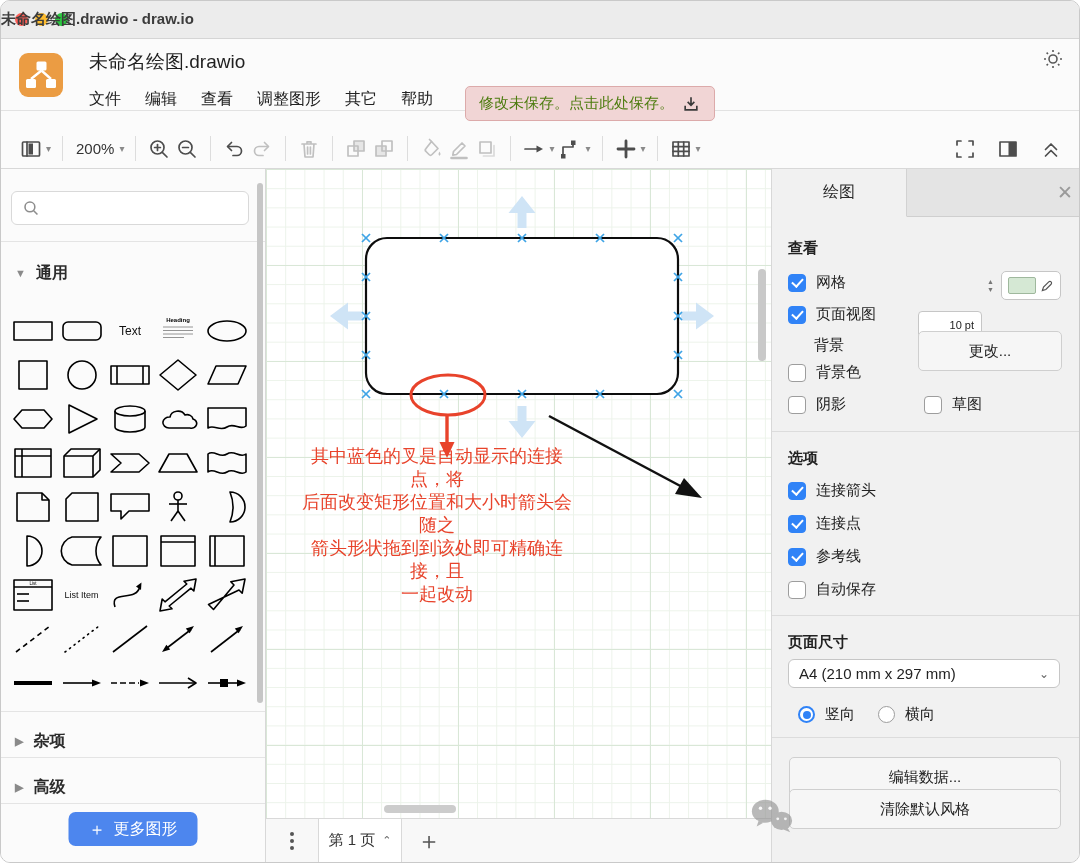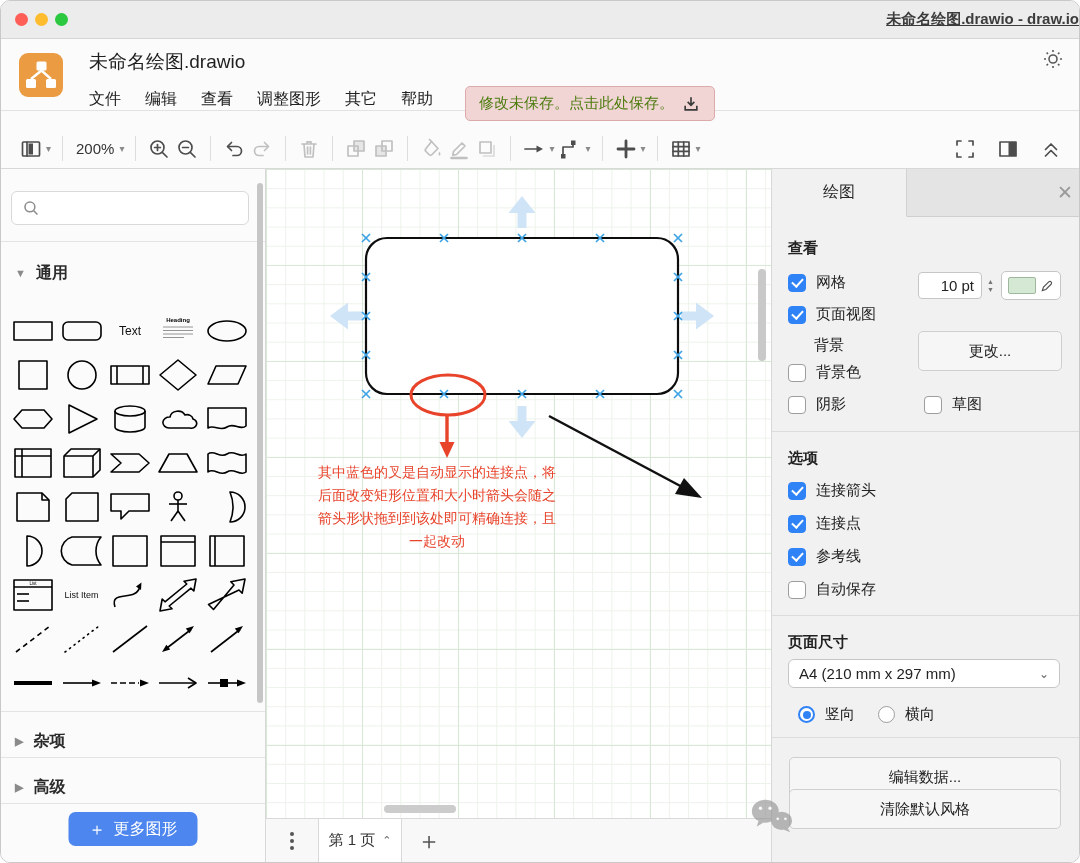--- a/index.html
+++ b/index.html
@@ -5,21 +5,21 @@
   html,body{margin:0;padding:0;background:#ffffff;}
   *{box-sizing:border-box;}
   .app{position:relative;width:1080px;height:863px;font-family:"Liberation Sans",sans-serif;
        background:#fbfbfb;overflow:hidden;border:1px solid #c9c9c9;border-radius:10px;color:#2b2b2b;}
   
   .titlebar{position:absolute;left:0;top:0;width:100%;height:38px;background:#ececec;border-bottom:1px solid #d5d5d5;}
   .tl{position:absolute;top:12px;width:13px;height:13px;border-radius:50%;}
   .tl.red{left:14px;background:#ff5f57;}
   .tl.yellow{left:34px;background:#febc2e;}
   .tl.green{left:54px;background:#2bc840;}
-  .win-title{position:absolute;left:0;right:0;top:9px;text-align:right;font-size:15px;font-weight:bold;color:#3c3c3c;text-decoration:underline;}
+  .win-title{position:absolute;left:0;right:0;top:9px;text-align:left;font-size:15px;font-weight:bold;color:#3c3c3c;}
   
   .header{position:absolute;left:0;top:38px;width:100%;height:72px;background:#fbfbfb;border-bottom:1px solid #e2e2e2;}
   .logo{position:absolute;left:18px;top:14px;width:44px;height:44px;border-radius:9px;background:#eb9c43;}
   .logo svg{position:absolute;left:0;top:0;}
   .doc-title{position:absolute;left:88px;top:10px;font-size:19px;color:#1f1f1f;}
   .menubar{position:absolute;left:88px;top:50px;display:flex;gap:24px;font-size:16px;color:#222;}
   .menubar span{cursor:default;}
   .unsaved{position:absolute;left:464px;top:47px;height:35px;display:flex;align-items:center;gap:7px;
            background:#f1d5d5;border:1px solid #dcaaaa;border-radius:5px;padding:0 13px;font-size:15px;color:#4d7c0f;
            font-family:"Liberation Sans",sans-serif;}
@@ -55,21 +55,21 @@
                border:none;border-radius:7px;height:34px;padding:0 20px;font-size:16px;display:flex;align-items:center;gap:8px;
                font-family:"Liberation Sans",sans-serif;}
   .side-scroll{position:absolute;right:2px;top:14px;width:6px;height:520px;background:#c6c6c6;border-radius:3px;}
   
   .canvas{position:absolute;left:265px;top:168px;width:505px;height:651px;background:#ffffff;overflow:hidden;
           background-image:
             linear-gradient(#d9e7d7 1px,transparent 1px),linear-gradient(90deg,#d9e7d7 1px,transparent 1px),
             linear-gradient(#ecf3ea 1px,transparent 1px),linear-gradient(90deg,#ecf3ea 1px,transparent 1px);
           background-size:96px 96px,96px 96px,19.2px 19.2px,19.2px 19.2px;}
   .canvas svg.overlay{position:absolute;left:0;top:0;}
-  .annotation{position:absolute;left:35px;top:276px;width:272px;text-align:center;font-size:14px;line-height:23px;color:#e8432b;margin-top:16px;}
+  .annotation{position:absolute;left:35px;top:276px;width:272px;text-align:center;font-size:18px;line-height:23px;color:#e8432b;}
   .v-scroll{position:absolute;right:5px;top:100px;width:8px;height:92px;background:#c9c9c9;border-radius:4px;}
   .h-scroll{position:absolute;left:118px;bottom:7px;width:72px;height:8px;background:#cccccc;border-radius:4px;}
   
   .footer{position:absolute;left:265px;bottom:0;width:505px;height:44px;background:#f8f8f8;border-top:1px solid #d9d9d9;
           display:flex;align-items:stretch;}
   .dots{width:52px;display:flex;align-items:center;justify-content:center;color:#555;font-size:15px;letter-spacing:0;}
   .dots .col{display:flex;flex-direction:column;gap:3px;}
   .dots i{width:4px;height:4px;border-radius:50%;background:#555;}
   .page-tab{width:84px;background:#fff;border-left:1px solid #d9d9d9;border-right:1px solid #d9d9d9;
             display:flex;align-items:center;justify-content:center;gap:7px;font-size:15px;color:#333;}
@@ -84,21 +84,21 @@
   .pclose{position:absolute;right:8px;top:12px;font-size:19px;color:#9a9a9a;}
   .phead{position:absolute;left:16px;font-weight:bold;color:#222;}
   .prow{position:absolute;left:16px;display:flex;align-items:center;gap:10px;color:#222;}
   .cb{width:18px;height:18px;border:1.5px solid #9d9d9d;border-radius:4px;background:#fff;position:relative;flex:0 0 18px;}
   .cb.on{background:#3083f7;border-color:#3083f7;}
   .cb.on::after{content:"";position:absolute;left:5px;top:1.5px;width:5px;height:9px;border:solid #fff;border-width:0 2.2px 2.2px 0;transform:rotate(42deg);}
   .radio{width:17px;height:17px;border:1.5px solid #9d9d9d;border-radius:50%;background:#fff;position:relative;flex:0 0 17px;}
   .radio.on{border-color:#3083f7;border-width:2px;}
   .radio.on::after{content:"";position:absolute;left:2.5px;top:2.5px;width:8px;height:8px;border-radius:50%;background:#3083f7;}
   .pt-input{position:absolute;width:64px;height:27px;border:1px solid #c6c6c6;border-radius:4px;background:#fff;
-            font-size:15px;text-align:right;padding-right:7px;color:#222;font-family:"Liberation Sans",sans-serif;}
+            font-size:11px;text-align:right;padding-right:7px;color:#222;font-family:"Liberation Sans",sans-serif;margin-top:39px;}
   .stepper{position:absolute;width:15px;height:27px;display:flex;flex-direction:column;align-items:center;justify-content:center;gap:1px;color:#777;}
   .stepper span{font-size:7px;line-height:1;}
   .swatch-btn{position:absolute;width:60px;height:29px;background:#fff;border:1px solid #c6c6c6;border-radius:5px;
               display:flex;align-items:center;justify-content:space-between;padding:0 6px;}
   .swatch{width:28px;height:17px;border:1px solid #9fb89d;border-radius:2px;}
   .pbtn{position:absolute;height:40px;background:#f6f6f6;border:1px solid #cfcfcf;border-radius:5px;font-size:15px;color:#222;
         display:flex;align-items:center;justify-content:center;font-family:"Liberation Sans",sans-serif;}
   .pdiv{position:absolute;left:0;width:100%;height:1px;background:#dcdcdc;}
   .pselect{position:absolute;left:16px;width:272px;height:29px;background:#fff;border:1px solid #c6c6c6;border-radius:6px;
            display:flex;align-items:center;justify-content:space-between;padding:0 10px;font-size:15px;color:#222;}

